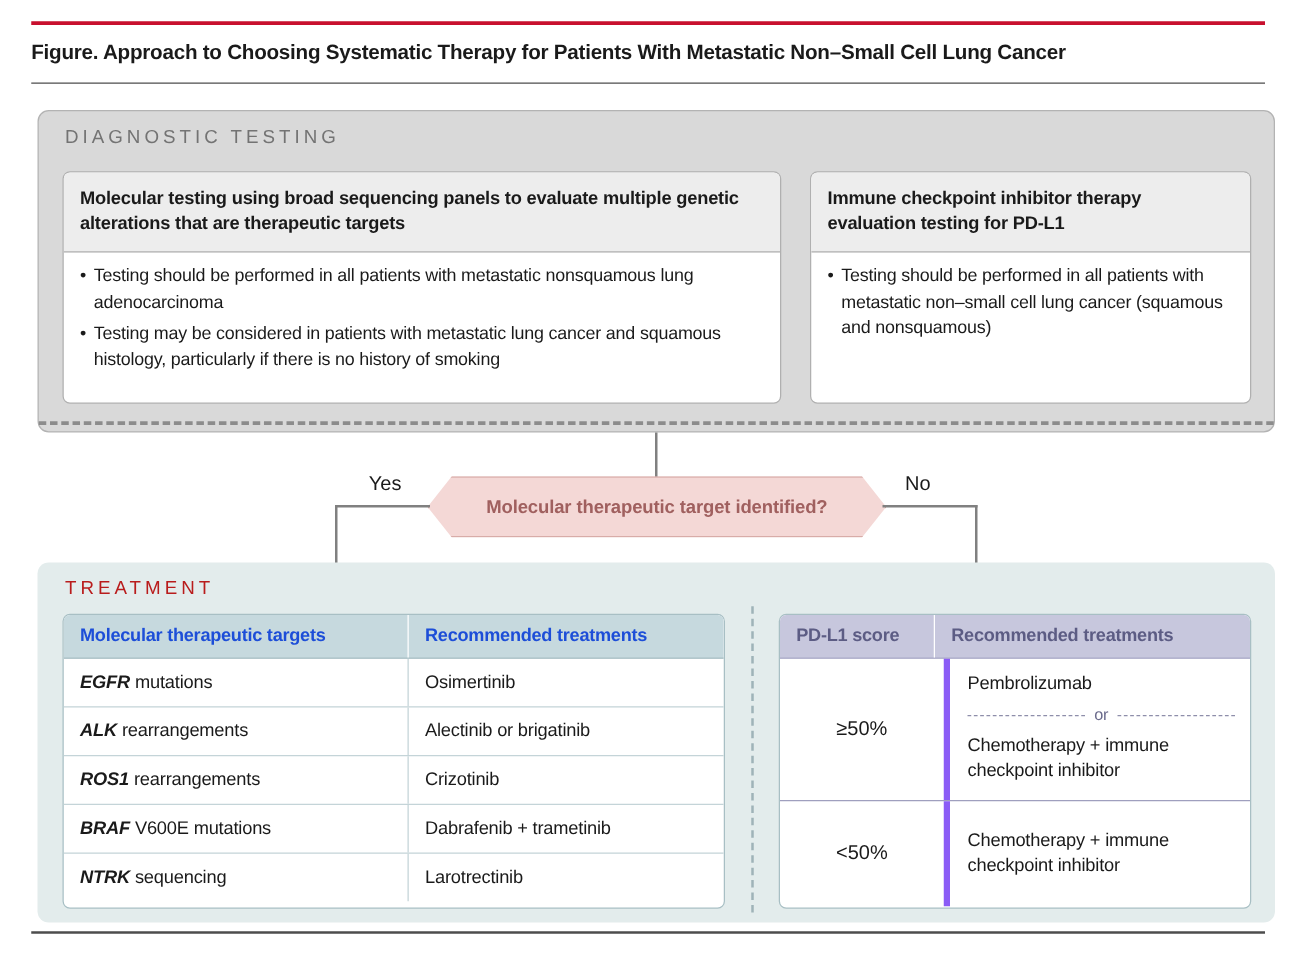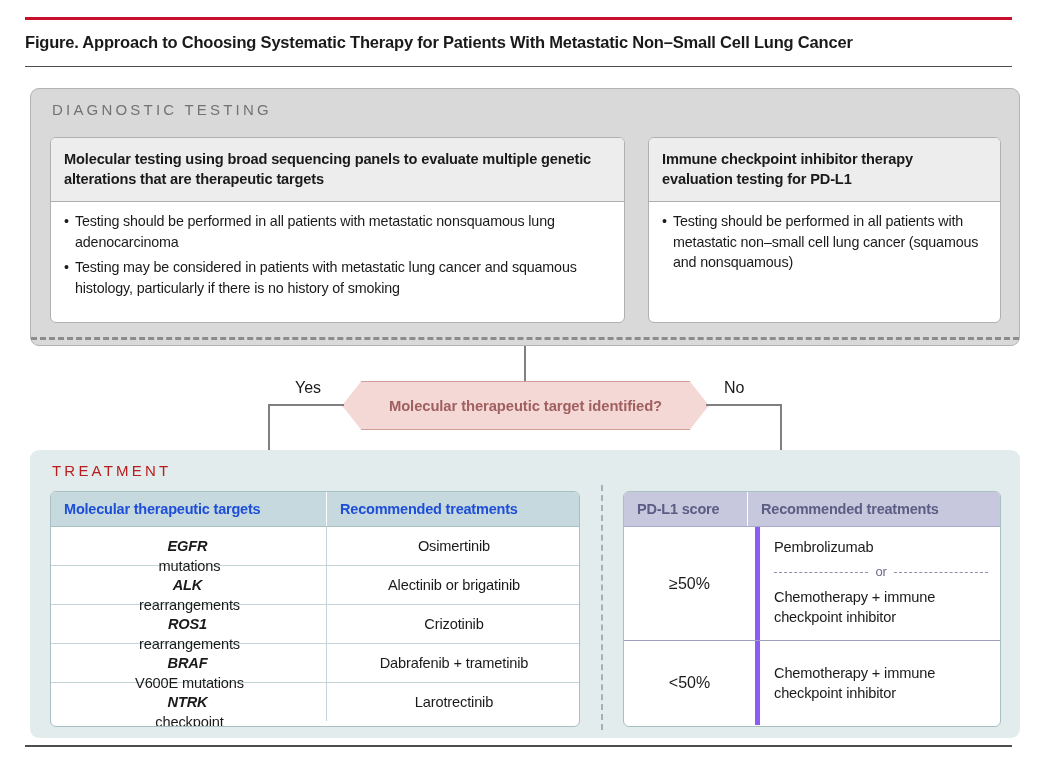--- a/index.html
+++ b/index.html
@@ -144,21 +144,21 @@
   #tbl-pdl1 .thead{background:#c7c7dd;border-bottom:1px solid #aaaac8;align-items:flex-end;}
   #tbl-pdl1 .th{color:#5c5c84;}
   #tbl-pdl1 .th.c1{width:124px;border-right:1px solid #ffffff;}
   #tbl-pdl1 .th.c2{flex:1;}
 
   .trow{display:flex;border-top:1px solid #c4d4d8;}
   .trow.first{border-top:none;}
   .tcell{
     font-size:14.6px;line-height:20px;color:#1a1a1a;letter-spacing:-0.15px;
     padding:9px 11px 9px 13px;box-sizing:border-box;
-    display:flex;align-items:center;flex-direction:column;
+    display:flex;align-items:center;
   }
   #tbl-molecular .tcell.c1{width:276px;border-right:1px solid #c4d4d8;height:38px;}
   #tbl-molecular .tcell.c2{flex:1;height:38px;}
   .gene{font-style:italic;font-weight:bold;margin-right:4px;}
 
   #tbl-pdl1 .prow{display:flex;border-top:1px solid #9f9fbe;}
   #tbl-pdl1 .prow.first{border-top:none;}
   #tbl-pdl1 .pcell-score{
     width:136px;border-right:5px solid #8b5cf6;box-sizing:border-box;
     display:flex;align-items:center;justify-content:center;
@@ -267,21 +267,21 @@
     <div class="tcell c1">
       <span class="gene">BRAF</span>
       <span>V600E mutations</span>
     </div>
     <div class="tcell c2">Dabrafenib + trametinib</div>
   </div>
 
   <div class="trow">
     <div class="tcell c1">
       <span class="gene">NTRK</span>
-      <span>checkpoint</span>
+      <span>sequencing</span>
     </div>
     <div class="tcell c2">Larotrectinib</div>
   </div>
 </div>
 
 <div class="tbl" id="tbl-pdl1">
   <div class="thead">
     <div class="th c1">PD-L1 score</div>
     <div class="th c2">Recommended treatments</div>
   </div>

